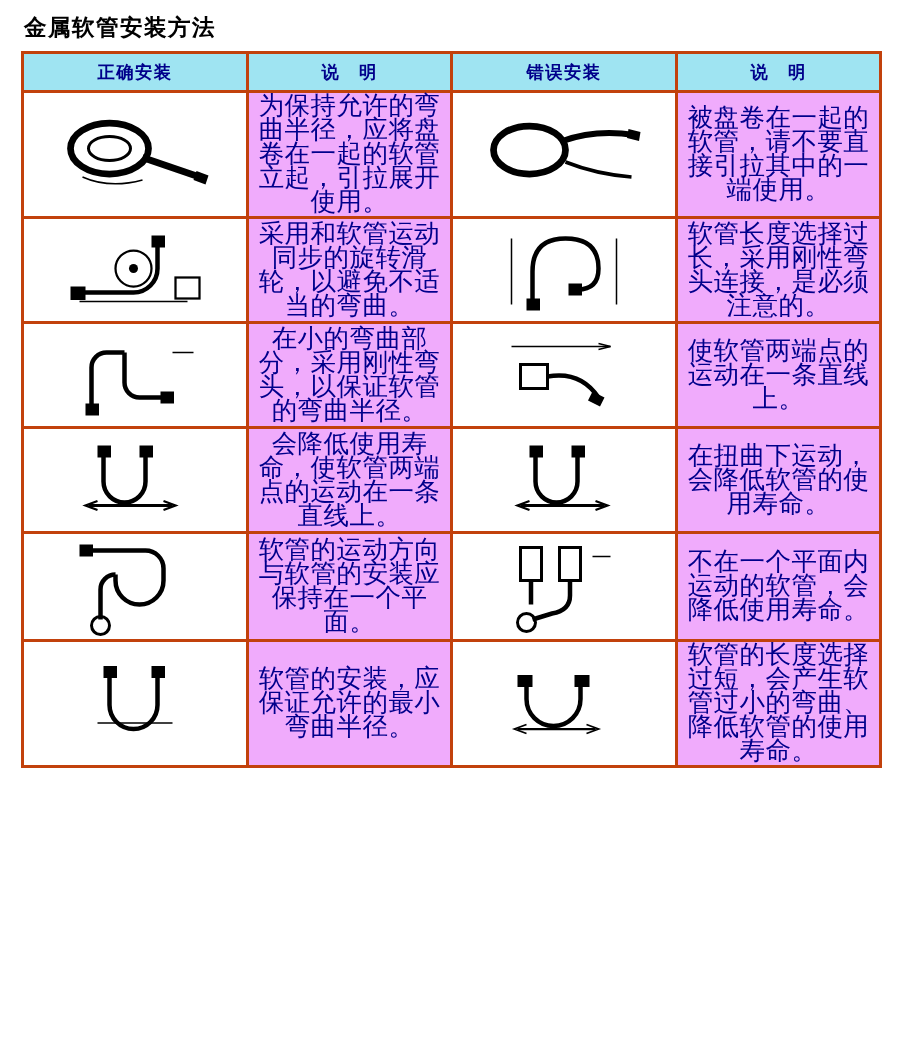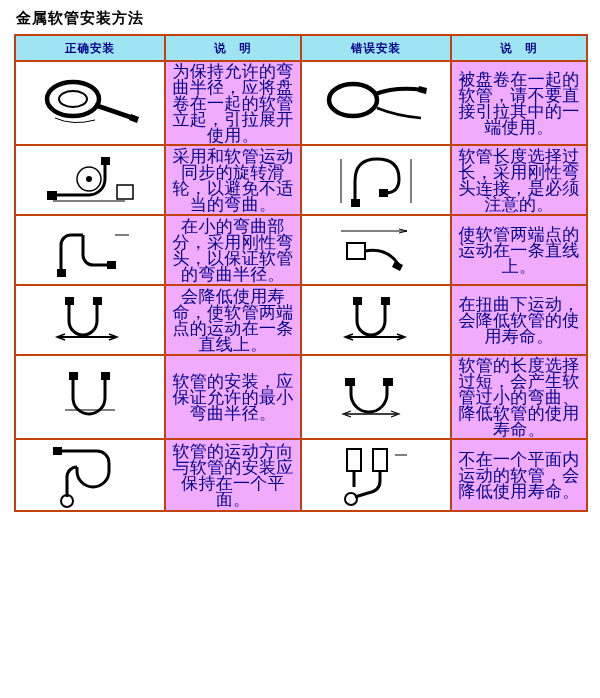--- a/index.html
+++ b/index.html
@@ -188,43 +188,20 @@
             <path d="M86 43 L94 46 L86 49" fill="none" stroke="#000" stroke-width="1.5"></path>
             <path d="M42 43 L34 46 L42 49" fill="none" stroke="#000" stroke-width="1.5"></path>
           </svg>
         </td>
         <td class="txt">在扭曲下运动，会降低软管的使用寿命。</td>
       </tr>
 
 
       <tr>
         <td class="img">
-          <svg class="sketch" width="130" height="58" viewBox="0 0 130 58">
-            <path d="M48 6 L48 30 a16 16 0 0 0 32 0 L80 6" fill="none" stroke="#000" stroke-width="3"></path>
-            <rect x="44" y="4" width="9" height="8" fill="#000"></rect>
-            <rect x="76" y="4" width="9" height="8" fill="#000"></rect>
-            <path d="M40 42 L90 42" stroke="#000" stroke-width="1"></path>
-          </svg>
-        </td>
-        <td class="txt">软管的安装，应保证允许的最小弯曲半径。</td>
-        <td class="img">
-          <svg class="sketch" width="130" height="58" viewBox="0 0 130 58">
-            <path d="M40 14 L40 26 a18 18 0 0 0 36 0 L76 14" fill="none" stroke="#000" stroke-width="3"></path>
-            <rect x="34" y="10" width="10" height="8" fill="#000"></rect>
-            <rect x="72" y="10" width="10" height="8" fill="#000"></rect>
-            <path d="M34 46 L86 46" stroke="#000" stroke-width="1.5"></path>
-            <path d="M40 43 L32 46 L40 49" fill="none" stroke="#000" stroke-width="1.2"></path>
-            <path d="M80 43 L88 46 L80 49" fill="none" stroke="#000" stroke-width="1.2"></path>
-          </svg>
-        </td>
-        <td class="txt">软管的长度选择过短，会产生软管过小的弯曲、降低软管的使用寿命。</td>
-      </tr>
-
-      <tr>
-        <td class="img">
           <svg class="sketch" width="130" height="68" viewBox="0 0 130 68">
             <path d="M34 10 L72 10 a12 12 0 0 1 12 12 L84 30 a16 16 0 0 1 -32 0 L52 26" fill="none" stroke="#000" stroke-width="3"></path>
             <path d="M52 26 a10 10 0 0 0 -10 10 L42 56" fill="none" stroke="#000" stroke-width="3"></path>
             <circle cx="42" cy="60" r="6" fill="none" stroke="#000" stroke-width="2"></circle>
             <rect x="28" y="6" width="9" height="8" fill="#000"></rect>
           </svg>
         </td>
         <td class="txt">软管的运动方向与软管的安装应保持在一个平面。</td>
         <td class="img">
           <svg class="sketch" width="130" height="68" viewBox="0 0 130 68">
@@ -232,15 +209,38 @@
             <rect x="62" y="8" width="14" height="22" fill="none" stroke="#000" stroke-width="2"></rect>
             <path d="M43 30 L43 46" stroke="#000" stroke-width="3"></path>
             <path d="M69 30 L69 40 q0 10 -12 12 L44 56" fill="none" stroke="#000" stroke-width="3"></path>
             <circle cx="40" cy="58" r="6" fill="none" stroke="#000" stroke-width="2"></circle>
             <path d="M84 14 L96 14" stroke="#000" stroke-width="1"></path>
           </svg>
         </td>
         <td class="txt">不在一个平面内运动的软管，会降低使用寿命。</td>
       </tr>
 
+      <tr>
+        <td class="img">
+          <svg class="sketch" width="130" height="58" viewBox="0 0 130 58">
+            <path d="M48 6 L48 30 a16 16 0 0 0 32 0 L80 6" fill="none" stroke="#000" stroke-width="3"></path>
+            <rect x="44" y="4" width="9" height="8" fill="#000"></rect>
+            <rect x="76" y="4" width="9" height="8" fill="#000"></rect>
+            <path d="M40 42 L90 42" stroke="#000" stroke-width="1"></path>
+          </svg>
+        </td>
+        <td class="txt">软管的安装，应保证允许的最小弯曲半径。</td>
+        <td class="img">
+          <svg class="sketch" width="130" height="58" viewBox="0 0 130 58">
+            <path d="M40 14 L40 26 a18 18 0 0 0 36 0 L76 14" fill="none" stroke="#000" stroke-width="3"></path>
+            <rect x="34" y="10" width="10" height="8" fill="#000"></rect>
+            <rect x="72" y="10" width="10" height="8" fill="#000"></rect>
+            <path d="M34 46 L86 46" stroke="#000" stroke-width="1.5"></path>
+            <path d="M40 43 L32 46 L40 49" fill="none" stroke="#000" stroke-width="1.2"></path>
+            <path d="M80 43 L88 46 L80 49" fill="none" stroke="#000" stroke-width="1.2"></path>
+          </svg>
+        </td>
+        <td class="txt">软管的长度选择过短，会产生软管过小的弯曲、降低软管的使用寿命。</td>
+      </tr>
+
     </tbody>
   </table>
 </div>
 
 </body></html>

